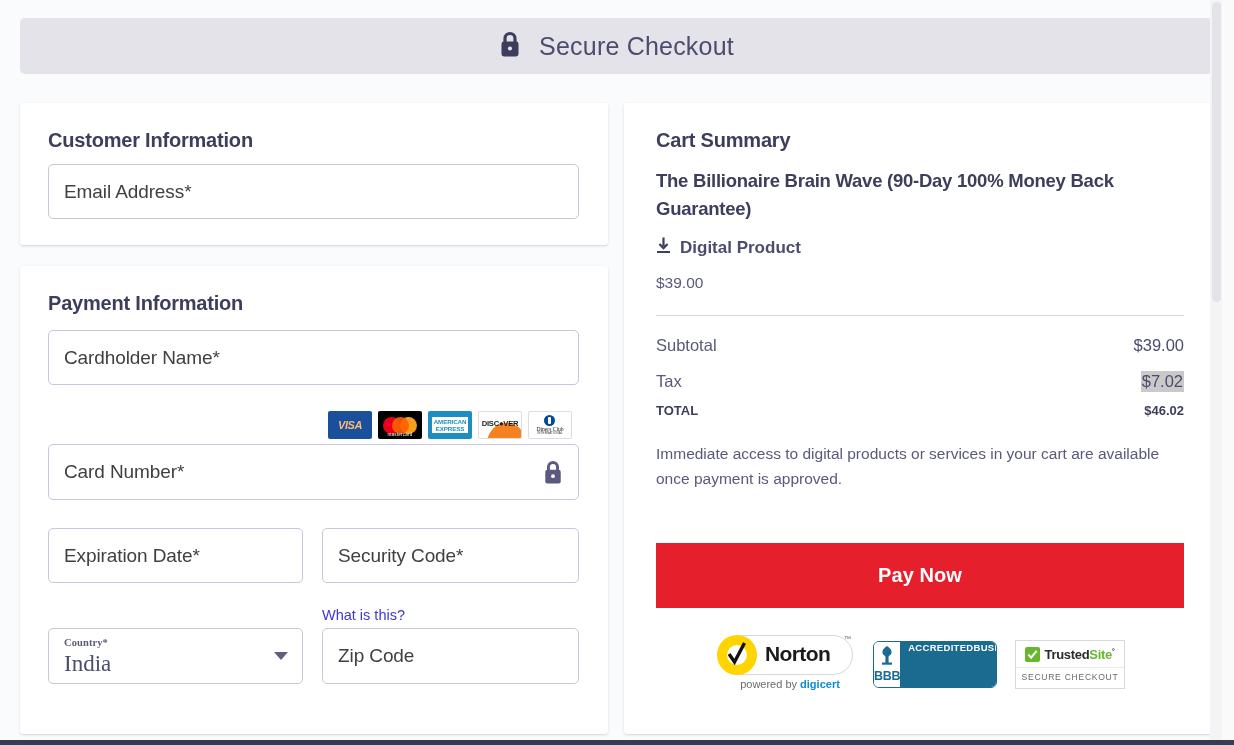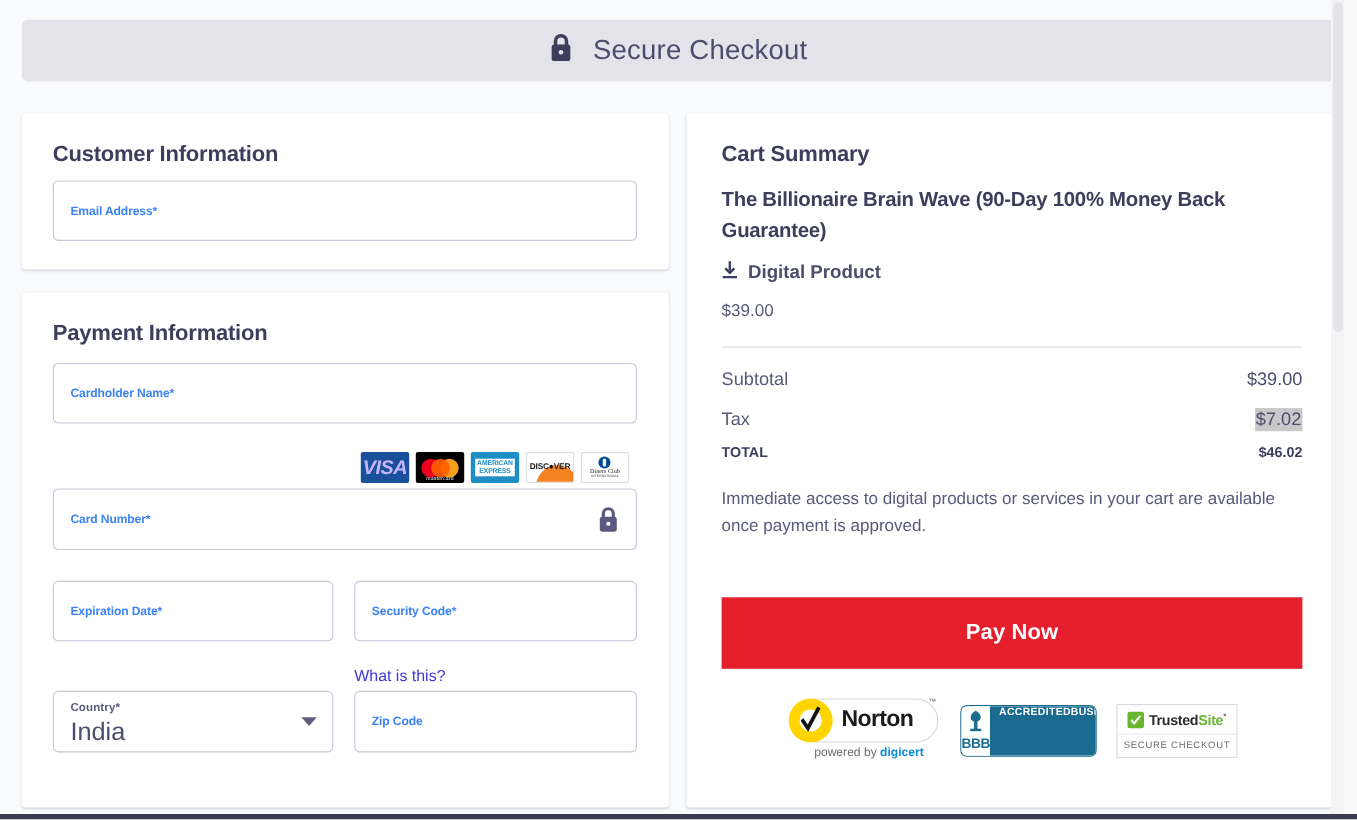--- a/index.html
+++ b/index.html
@@ -93,23 +93,23 @@
   .field {
     position: absolute;
     border: 1px solid #c7c6da;
     border-radius: 5px;
     background: #fff;
     display: flex;
     align-items: center;
     padding: 0 15px;
   }
   .field-label {
-    font-size: 11px;
-    font-weight: bold;
-    color: #3b82f6;
+    font-size: 19px;
+    font-weight: normal;
+    color: #404040;
     letter-spacing: -0.1px;
   }
   .field .right-icon { margin-left: auto; display: flex; align-items: center; }
 
   .select-field {
     position: absolute;
     border: 1px solid #c7c6da;
     border-radius: 5px;
     background: #fff;
     padding: 8px 15px 0 15px;
@@ -158,22 +158,22 @@
     width: 44px; height: 28px;
     border-radius: 2px;
     display: flex;
     align-items: center;
     justify-content: center;
     overflow: hidden;
     position: relative;
   }
   .brand-visa { background: #1a4f9c; }
   .brand-visa span {
-    color: #c4b5fd; font-weight: bold; font-style: italic;
-    font-size: 18px; letter-spacing: -0.4px;
+    color: #fdba74; font-weight: bold; font-style: italic;
+    font-size: 11px; letter-spacing: -0.4px;
   }
   .brand-mc { background: #000; }
   .brand-amex { background: #1d8dc4; }
   .brand-disc { background: #fff; border: 1px solid #ddd; }
   .brand-diners { background: #fff; border: 1px solid #ddd; }
 
   .mc-circles { position: relative; width: 34px; height: 17px; }
   .mc-circles i {
     position: absolute; top: 0; width: 17px; height: 17px;
     border-radius: 50%; display: block;
@@ -453,21 +453,21 @@
     <div class="field" style="left:28px;top:262px;width:255px;height:55px;">
       <span class="field-label">Expiration Date*</span>
     </div>
 
     <div class="field" style="left:302px;top:262px;width:257px;height:55px;">
       <span class="field-label">Security Code*</span>
     </div>
 
     <div class="help-link" style="left:302px;top:324px;margin-top:17px;">What is this?</div>
 
-    <div class="select-field" style="left:28px;top:362px;width:255px;height:56px;">
+    <div class="select-field" style="left:28px;top:362px;width:255px;height:56px;font-family:Liberation Serif, serif;">
       <span class="select-mini-label">Country*</span>
       <span class="select-value">India</span>
       <span class="caret"></span>
     </div>
 
     <div class="field" style="left:302px;top:362px;width:257px;height:56px;">
       <span class="field-label">Zip Code</span>
     </div>
   </div>
 

